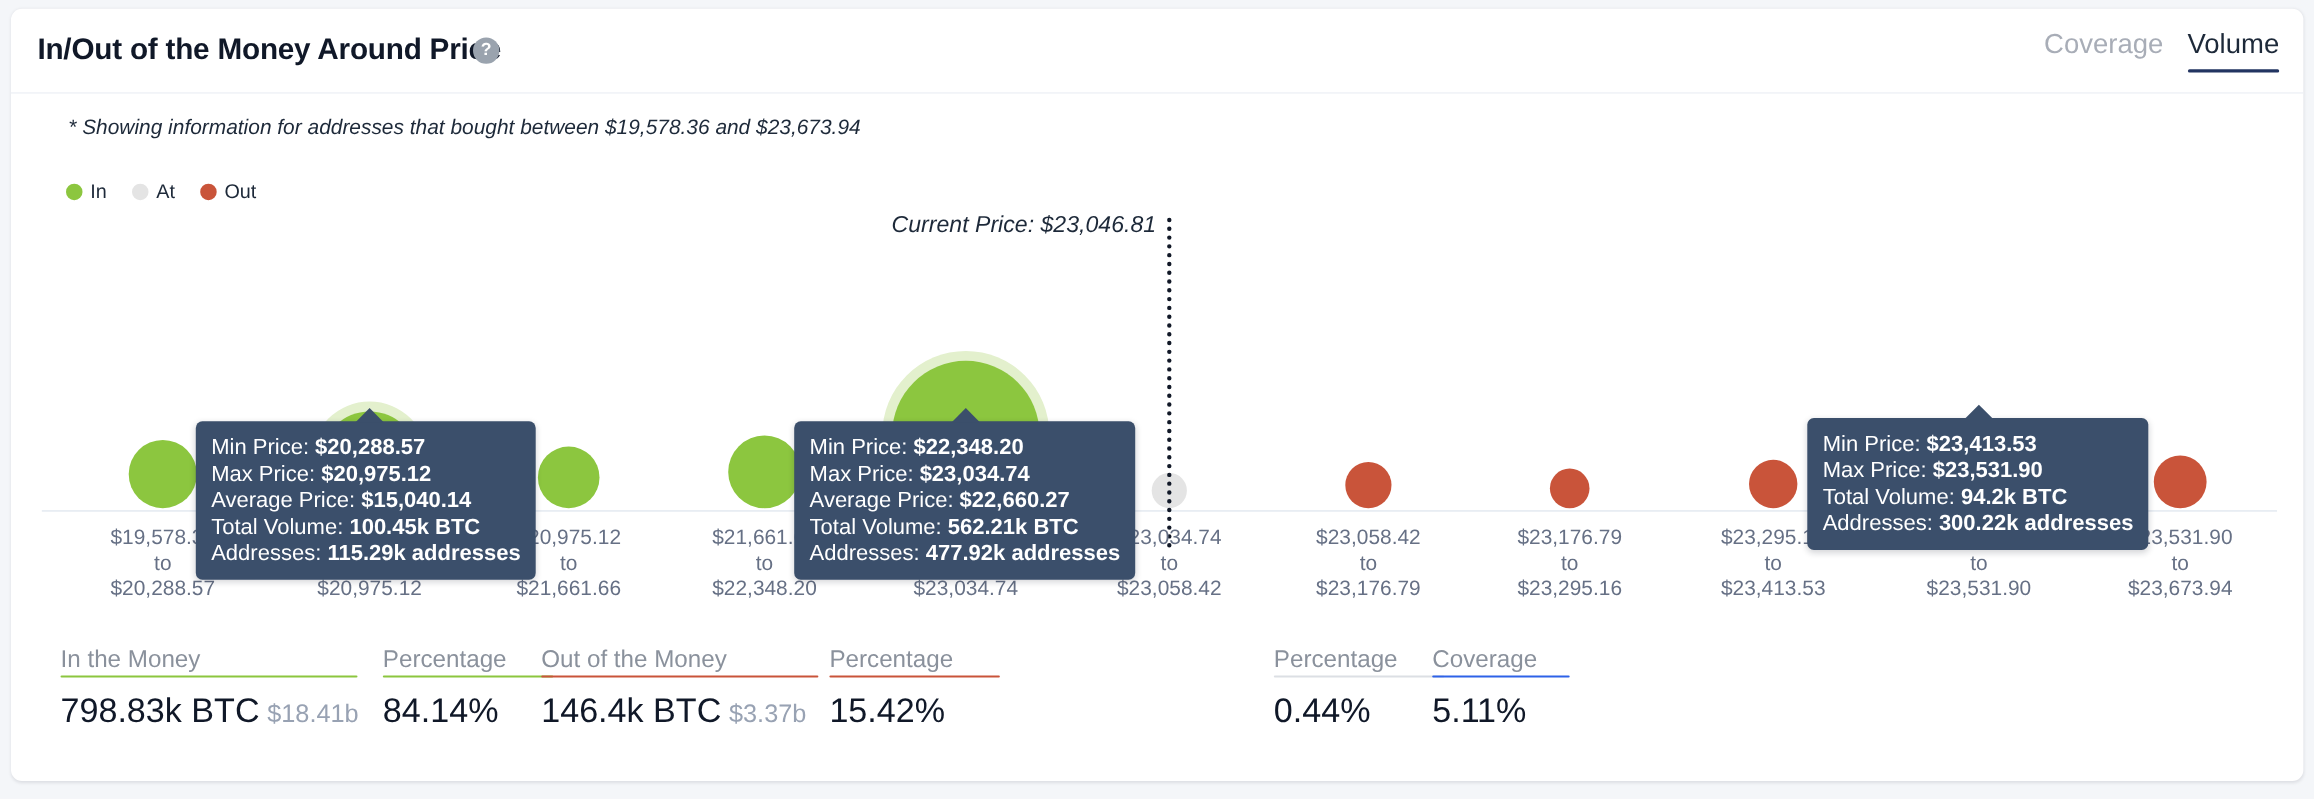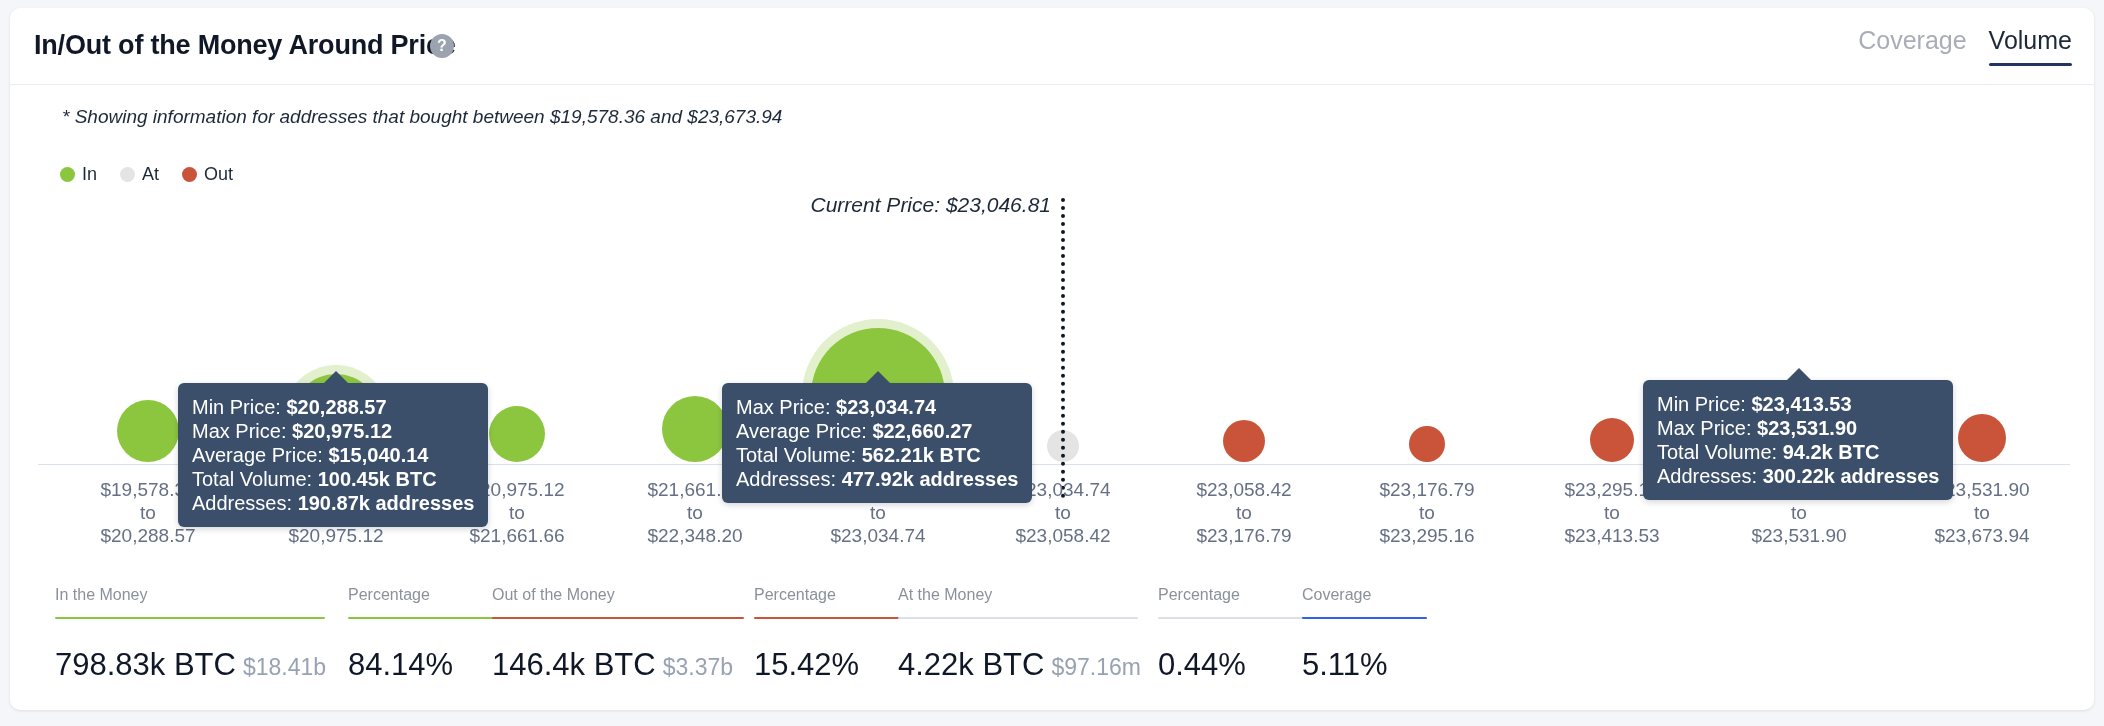--- a/index.html
+++ b/index.html
@@ -229,32 +229,32 @@
     left: 0;
     top: 578px;
     width: 2084px;
     height: 110px;
   }
   .metric {
     position: absolute;
     top: 0;
   }
   .metric-label {
-    font-size: 16px;
+    font-size: 22px;
     color: #8a919c;
-    padding-bottom: 13px;
+    padding-bottom: 2px;
     white-space: nowrap;
   }
   .metric-underline {
     height: 2px;
     width: 100%;
     border-radius: 1px;
   }
   .metric-value {
-    margin-top: 28px;
+    margin-top: 12px;
     font-size: 31px;
     color: #101828;
     white-space: nowrap;
   }
   .metric-sub {
     font-size: 23px;
     color: #98a2b3;
     margin-left: 7px;
   }
 </style>
@@ -368,24 +368,25 @@
         </div>
       </div>
 
     <div id="tooltip-layer">
         <div class="tooltip" style="left: 168px; top: 375px;">
           <div class="arrow" style="left: 158px;"></div>
           <div class="tt-row"><span>Min Price:</span> <b>$20,288.57</b></div>
           <div class="tt-row"><span>Max Price:</span> <b>$20,975.12</b></div>
           <div class="tt-row"><span>Average Price:</span> <b>$15,040.14</b></div>
           <div class="tt-row"><span>Total Volume:</span> <b>100.45k BTC</b></div>
-          <div class="tt-row"><span>Addresses:</span> <b>190.87k addresses</b></div>
+          <div class="tt-row"><span>Addresses:</span> <b>115.29k addresses</b></div>
         </div>
         <div class="tooltip" style="left: 712px; top: 375px;">
           <div class="arrow" style="left: 156px;"></div>
+          <div class="tt-row"><span>Min Price:</span> <b>$22,348.20</b></div>
           <div class="tt-row"><span>Max Price:</span> <b>$23,034.74</b></div>
           <div class="tt-row"><span>Average Price:</span> <b>$22,660.27</b></div>
           <div class="tt-row"><span>Total Volume:</span> <b>562.21k BTC</b></div>
           <div class="tt-row"><span>Addresses:</span> <b>477.92k addresses</b></div>
         </div>
         <div class="tooltip" style="left: 1633px; top: 372px;">
           <div class="arrow" style="left: 156px;"></div>
           <div class="tt-row"><span>Min Price:</span> <b>$23,413.53</b></div>
           <div class="tt-row"><span>Max Price:</span> <b>$23,531.90</b></div>
           <div class="tt-row"><span>Total Volume:</span> <b>94.2k BTC</b></div>
@@ -407,25 +408,20 @@
         <div class="metric" style="left: 482px; width: 252px;">
           <div class="metric-label">Out of the Money</div>
           <div class="metric-underline" style="background: rgb(201, 84, 58);"></div>
           <div class="metric-value"><span>146.4k BTC</span><span class="metric-sub">$3.37b</span></div>
         </div>
         <div class="metric" style="left: 744px; width: 155px;">
           <div class="metric-label">Percentage</div>
           <div class="metric-underline" style="background: rgb(201, 84, 58);"></div>
           <div class="metric-value"><span>15.42%</span></div>
         </div>
-        <div class="metric" style="left: 888px; width: 240px;">
-          <div class="metric-label">At the Money</div>
-          <div class="metric-underline" style="background: rgb(220, 223, 228);"></div>
-          <div class="metric-value"><span>4.22k BTC</span><span class="metric-sub">$97.16m</span></div>
-        </div>
         <div class="metric" style="left: 1148px; width: 155px;">
           <div class="metric-label">Percentage</div>
           <div class="metric-underline" style="background: rgb(220, 223, 228);"></div>
           <div class="metric-value"><span>0.44%</span></div>
         </div>
         <div class="metric" style="left: 1292px; width: 125px;">
           <div class="metric-label">Coverage</div>
           <div class="metric-underline" style="background: rgb(46, 98, 232);"></div>
           <div class="metric-value"><span>5.11%</span></div>
         </div>

